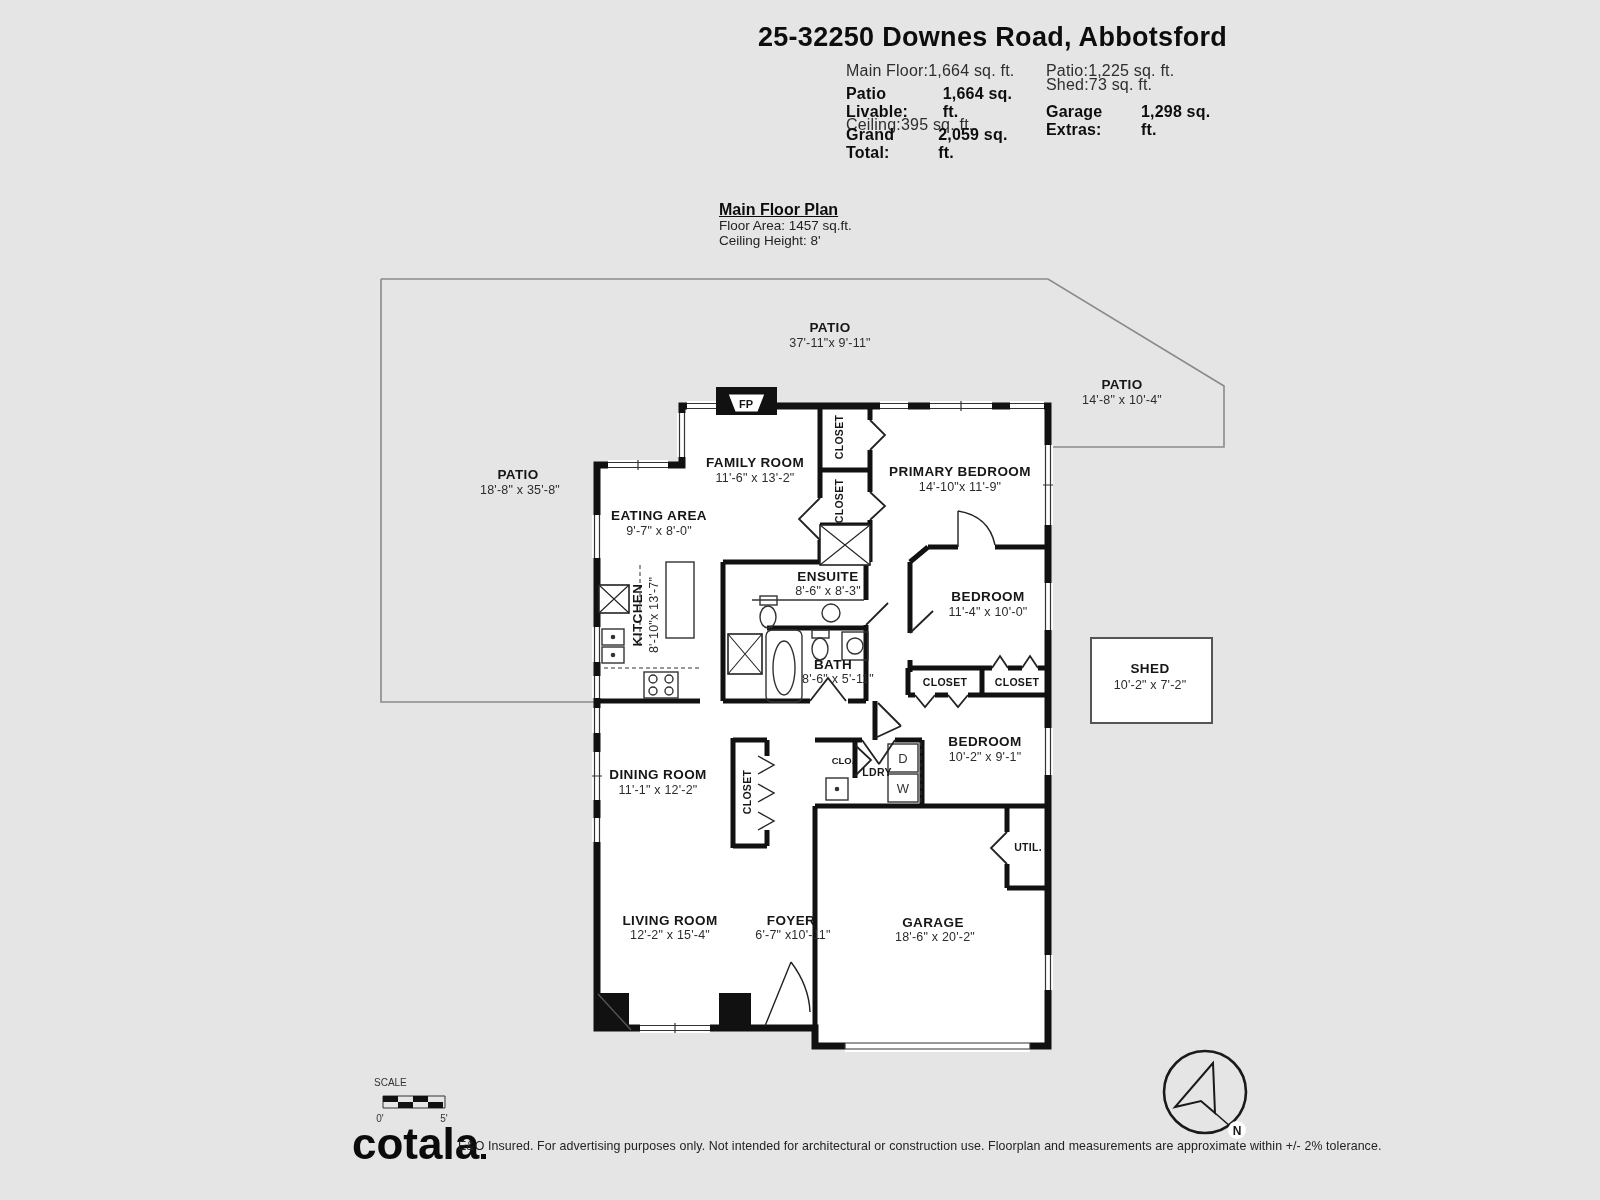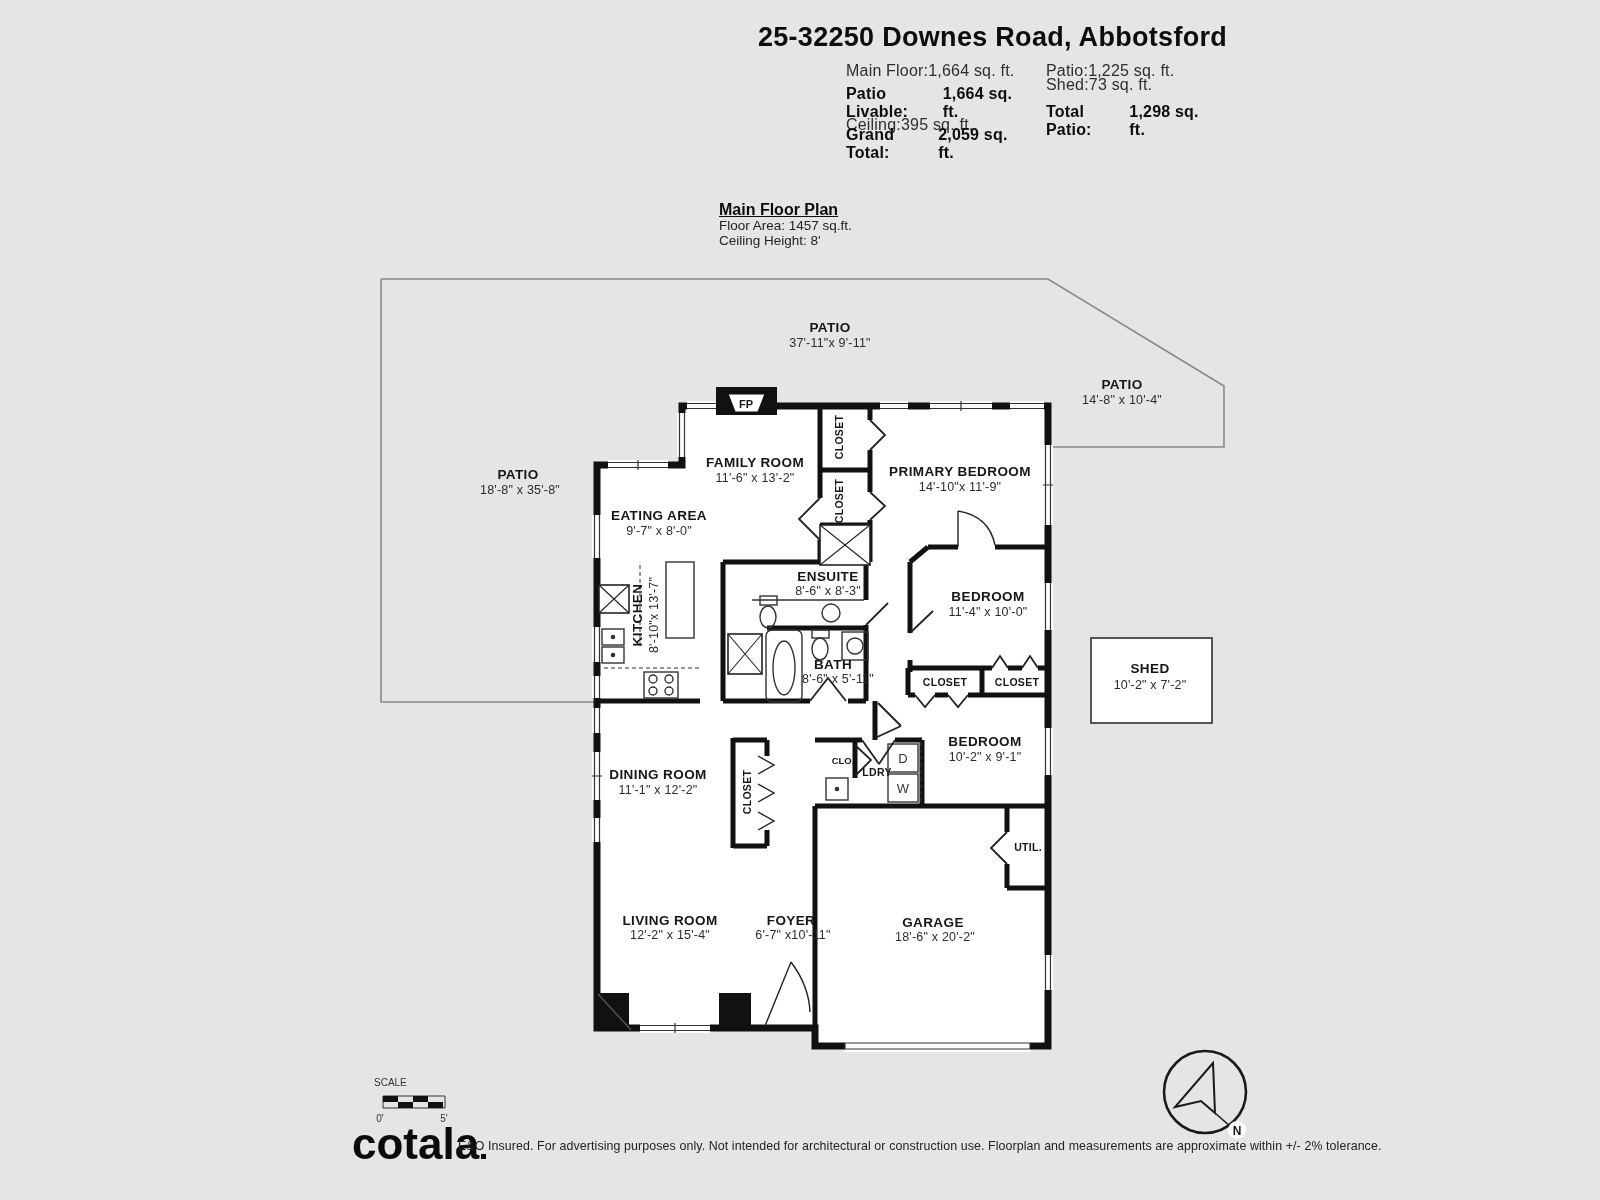--- a/index.html
+++ b/index.html
@@ -58,21 +58,21 @@
 
   <div class="abs col2 stat-row" style="top:62px">
     <span>Patio:</span>
     <span>1,225 sq. ft.</span>
   </div>
   <div class="abs col2 stat-row" style="top:76px">
     <span>Shed:</span>
     <span>73 sq. ft.</span>
   </div>
   <div class="abs col2 stat-row bold" style="top:103px">
-    <span>Total Patio:</span>
+    <span>Garage Extras:</span>
     <span>1,298 sq. ft.</span>
   </div>
 
   <div class="abs plan-info">
     <div class="pi-title">Main Floor Plan</div>
     <div>Floor Area: 1457 sq.ft.</div>
     <div>Ceiling Height: 8'</div>
   </div>
 
   <svg class="abs" style="left:0;top:0" width="1600" height="1200" viewBox="0 0 1600 1200">

